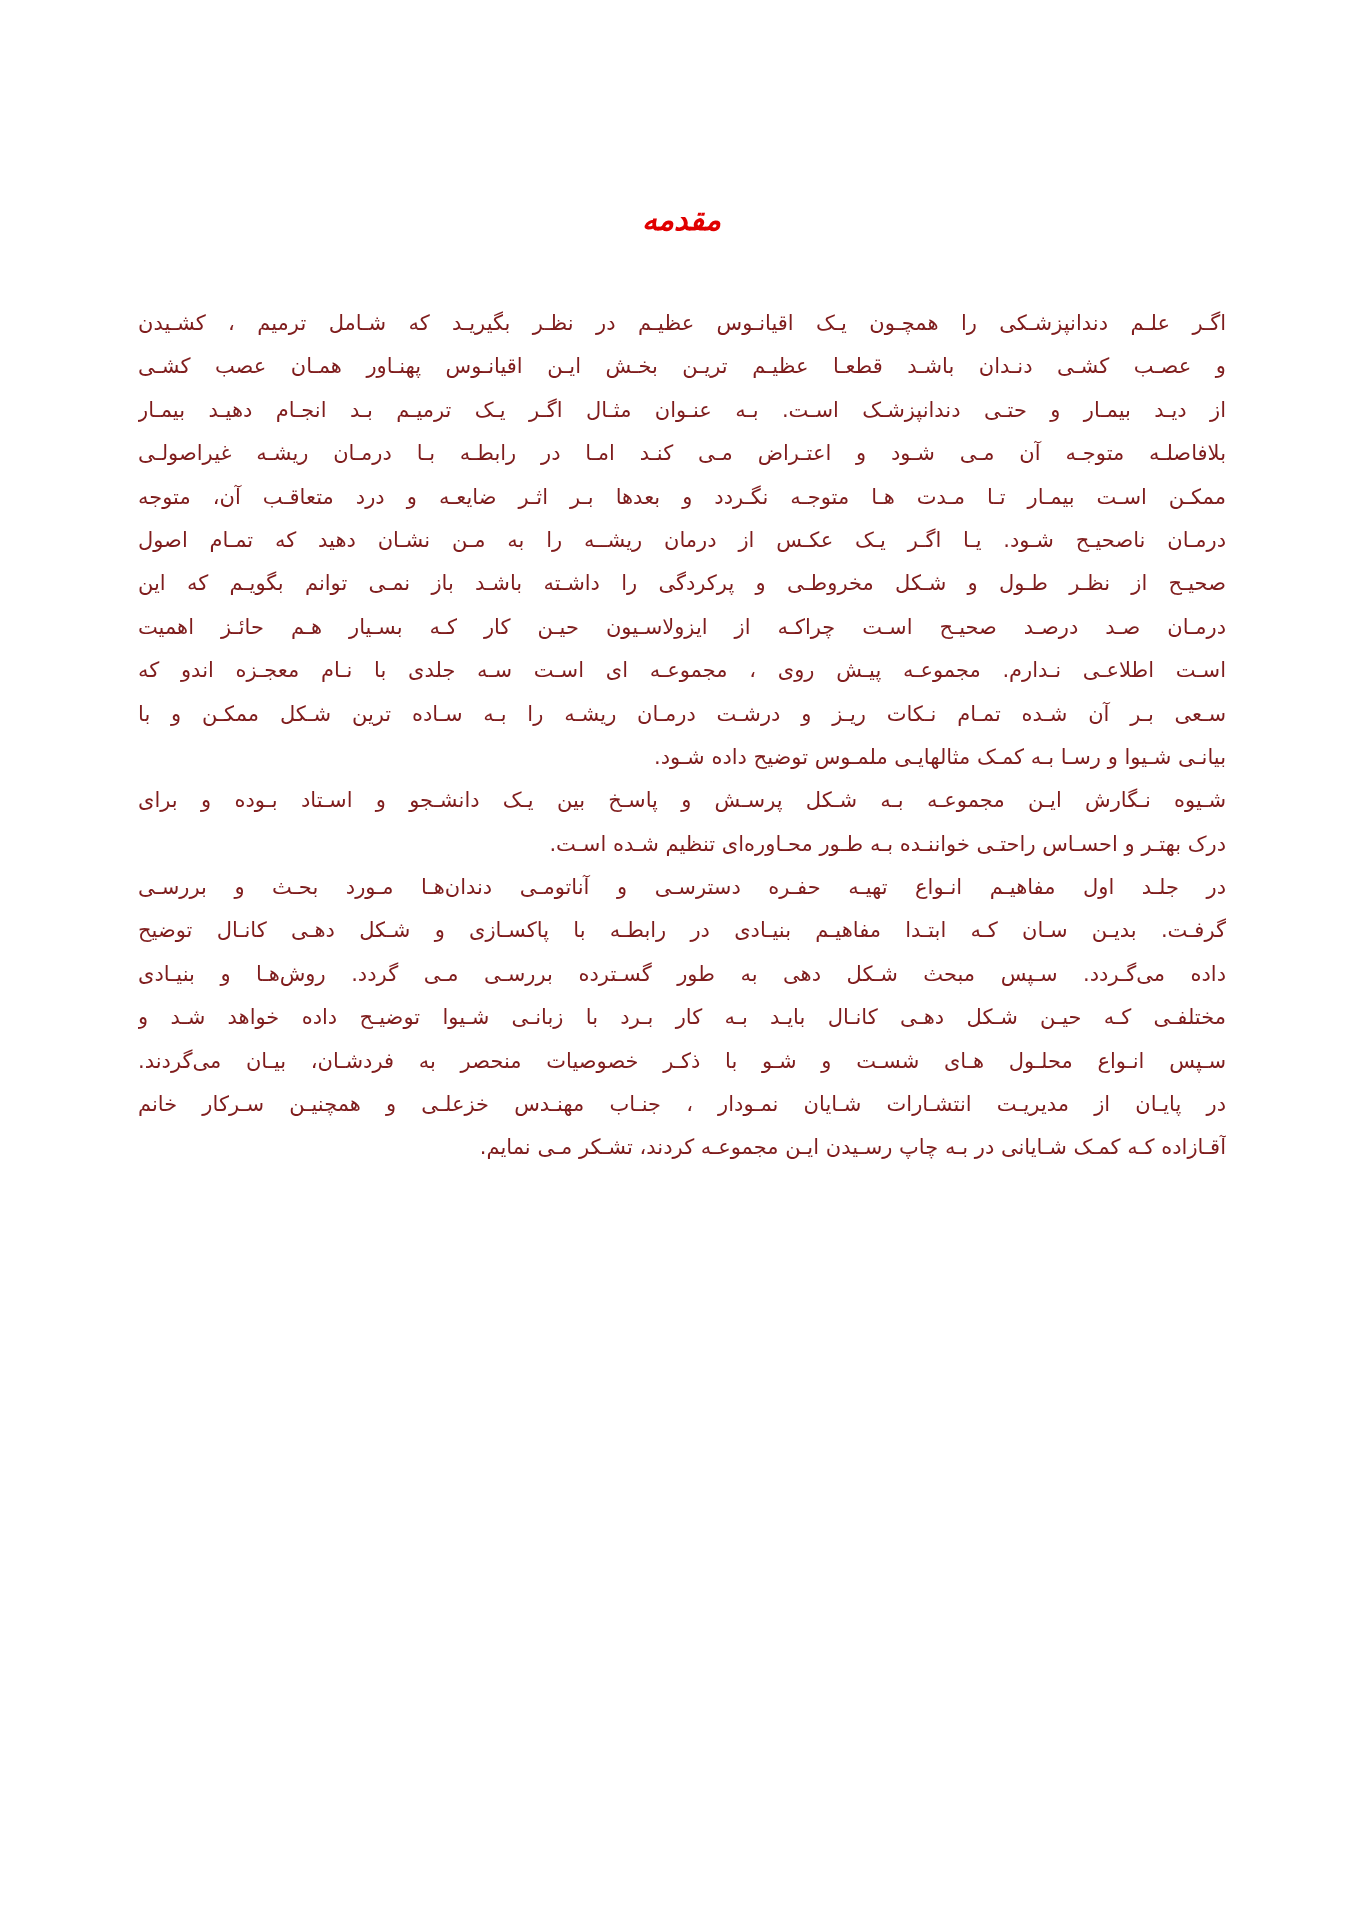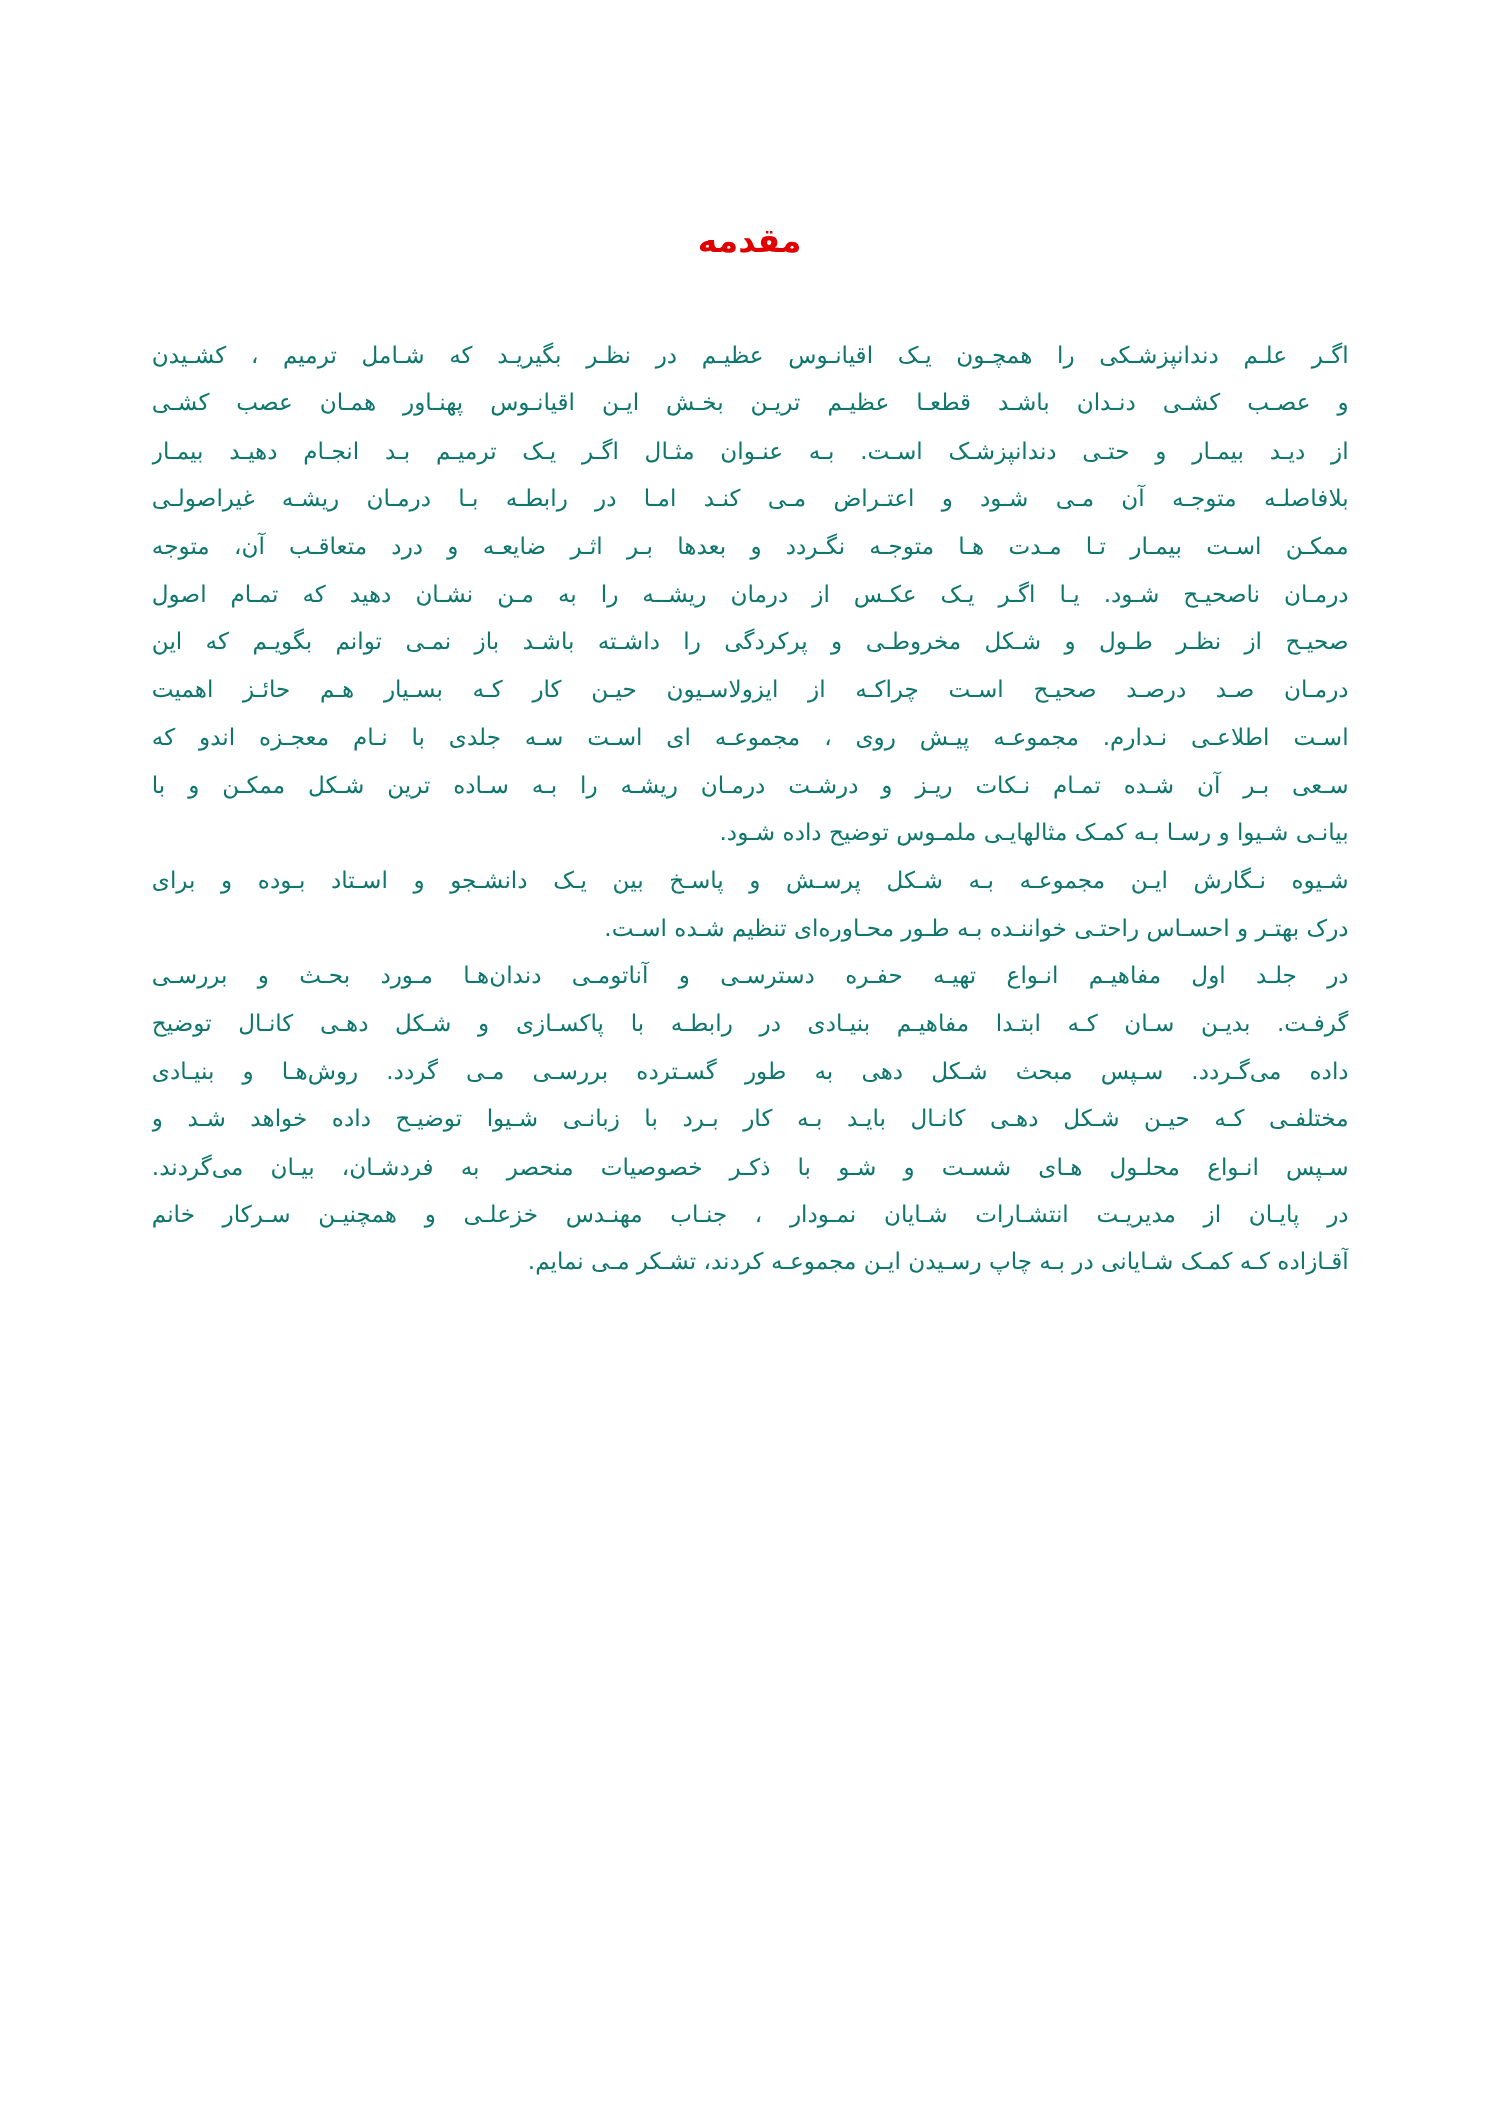--- a/index.html
+++ b/index.html
@@ -26,20 +26,21 @@
       top: 196px;
       left: 0;
       width: 1363px;
       text-align: center;
       direction: rtl;
       font-family: "DejaVu Sans", sans-serif;
       font-weight: bold;
       font-size: 30px;
       line-height: 48px;
       color: #e00000;
+      font-style: italic;
     }
     .body-text {
       position: absolute;
       top: 302px;
       left: 138px;
       width: 1088px;
       direction: rtl;
       font-family: "DejaVu Sans", sans-serif;
       font-size: 21px;
       color: #000000;
@@ -55,21 +56,21 @@
     .line.last {
       text-align-last: right;
     }
   </style>
 </head>
 <body>
 
 <div class="page">
   <h1 class="title" style="margin: 0px; color: rgb(224, 0, 0);">مقدمه</h1>
 
-  <div class="body-text" style="color: #0f766e;">
+  <div class="body-text" style="color: #7f1d1d;">
     <div class="paragraph">
       <div class="line">اگـر علـم دندانپزشـکی را همچـون یـک اقیانـوس عظیـم در نظـر بگیریـد که شـامل ترمیم ، کشـیدن</div>
       <div class="line">و عصـب کشـی دنـدان باشـد قطعـا عظیـم تریـن بخـش ایـن اقیانـوس پهنـاور همـان عصب کشـی</div>
       <div class="line">از دیـد بیمـار و حتـی دندانپزشـک اسـت. بـه عنـوان مثـال اگـر یـک ترمیـم بـد انجـام دهیـد بیمـار</div>
       <div class="line">بلافاصلـه متوجـه آن مـی شـود و اعتـراض مـی کنـد امـا در رابطـه بـا درمـان ریشـه غیراصولـی</div>
       <div class="line">ممکـن اسـت بیمـار تـا مـدت هـا متوجـه نگـردد و بعدها بـر اثـر ضایعـه و درد متعاقـب آن، متوجه</div>
       <div class="line">درمـان ناصحیـح شـود. یـا اگـر یـک عکـس از درمان ریشــه را به مـن نشـان دهید که تمـام اصول</div>
       <div class="line">صحیـح از نظـر طـول و شـکل مخروطـی و پرکردگی را داشـته باشـد باز نمـی توانم بگویـم که این</div>
       <div class="line">درمـان صـد درصـد صحیـح اسـت چراکـه از ایزولاسـیون حیـن کار کـه بسـیار هـم حائـز اهمیت</div>
       <div class="line">اسـت اطلاعـی نـدارم. مجموعـه پیـش روی ، مجموعـه ای اسـت سـه جلدی با نـام معجـزه اندو که</div>

